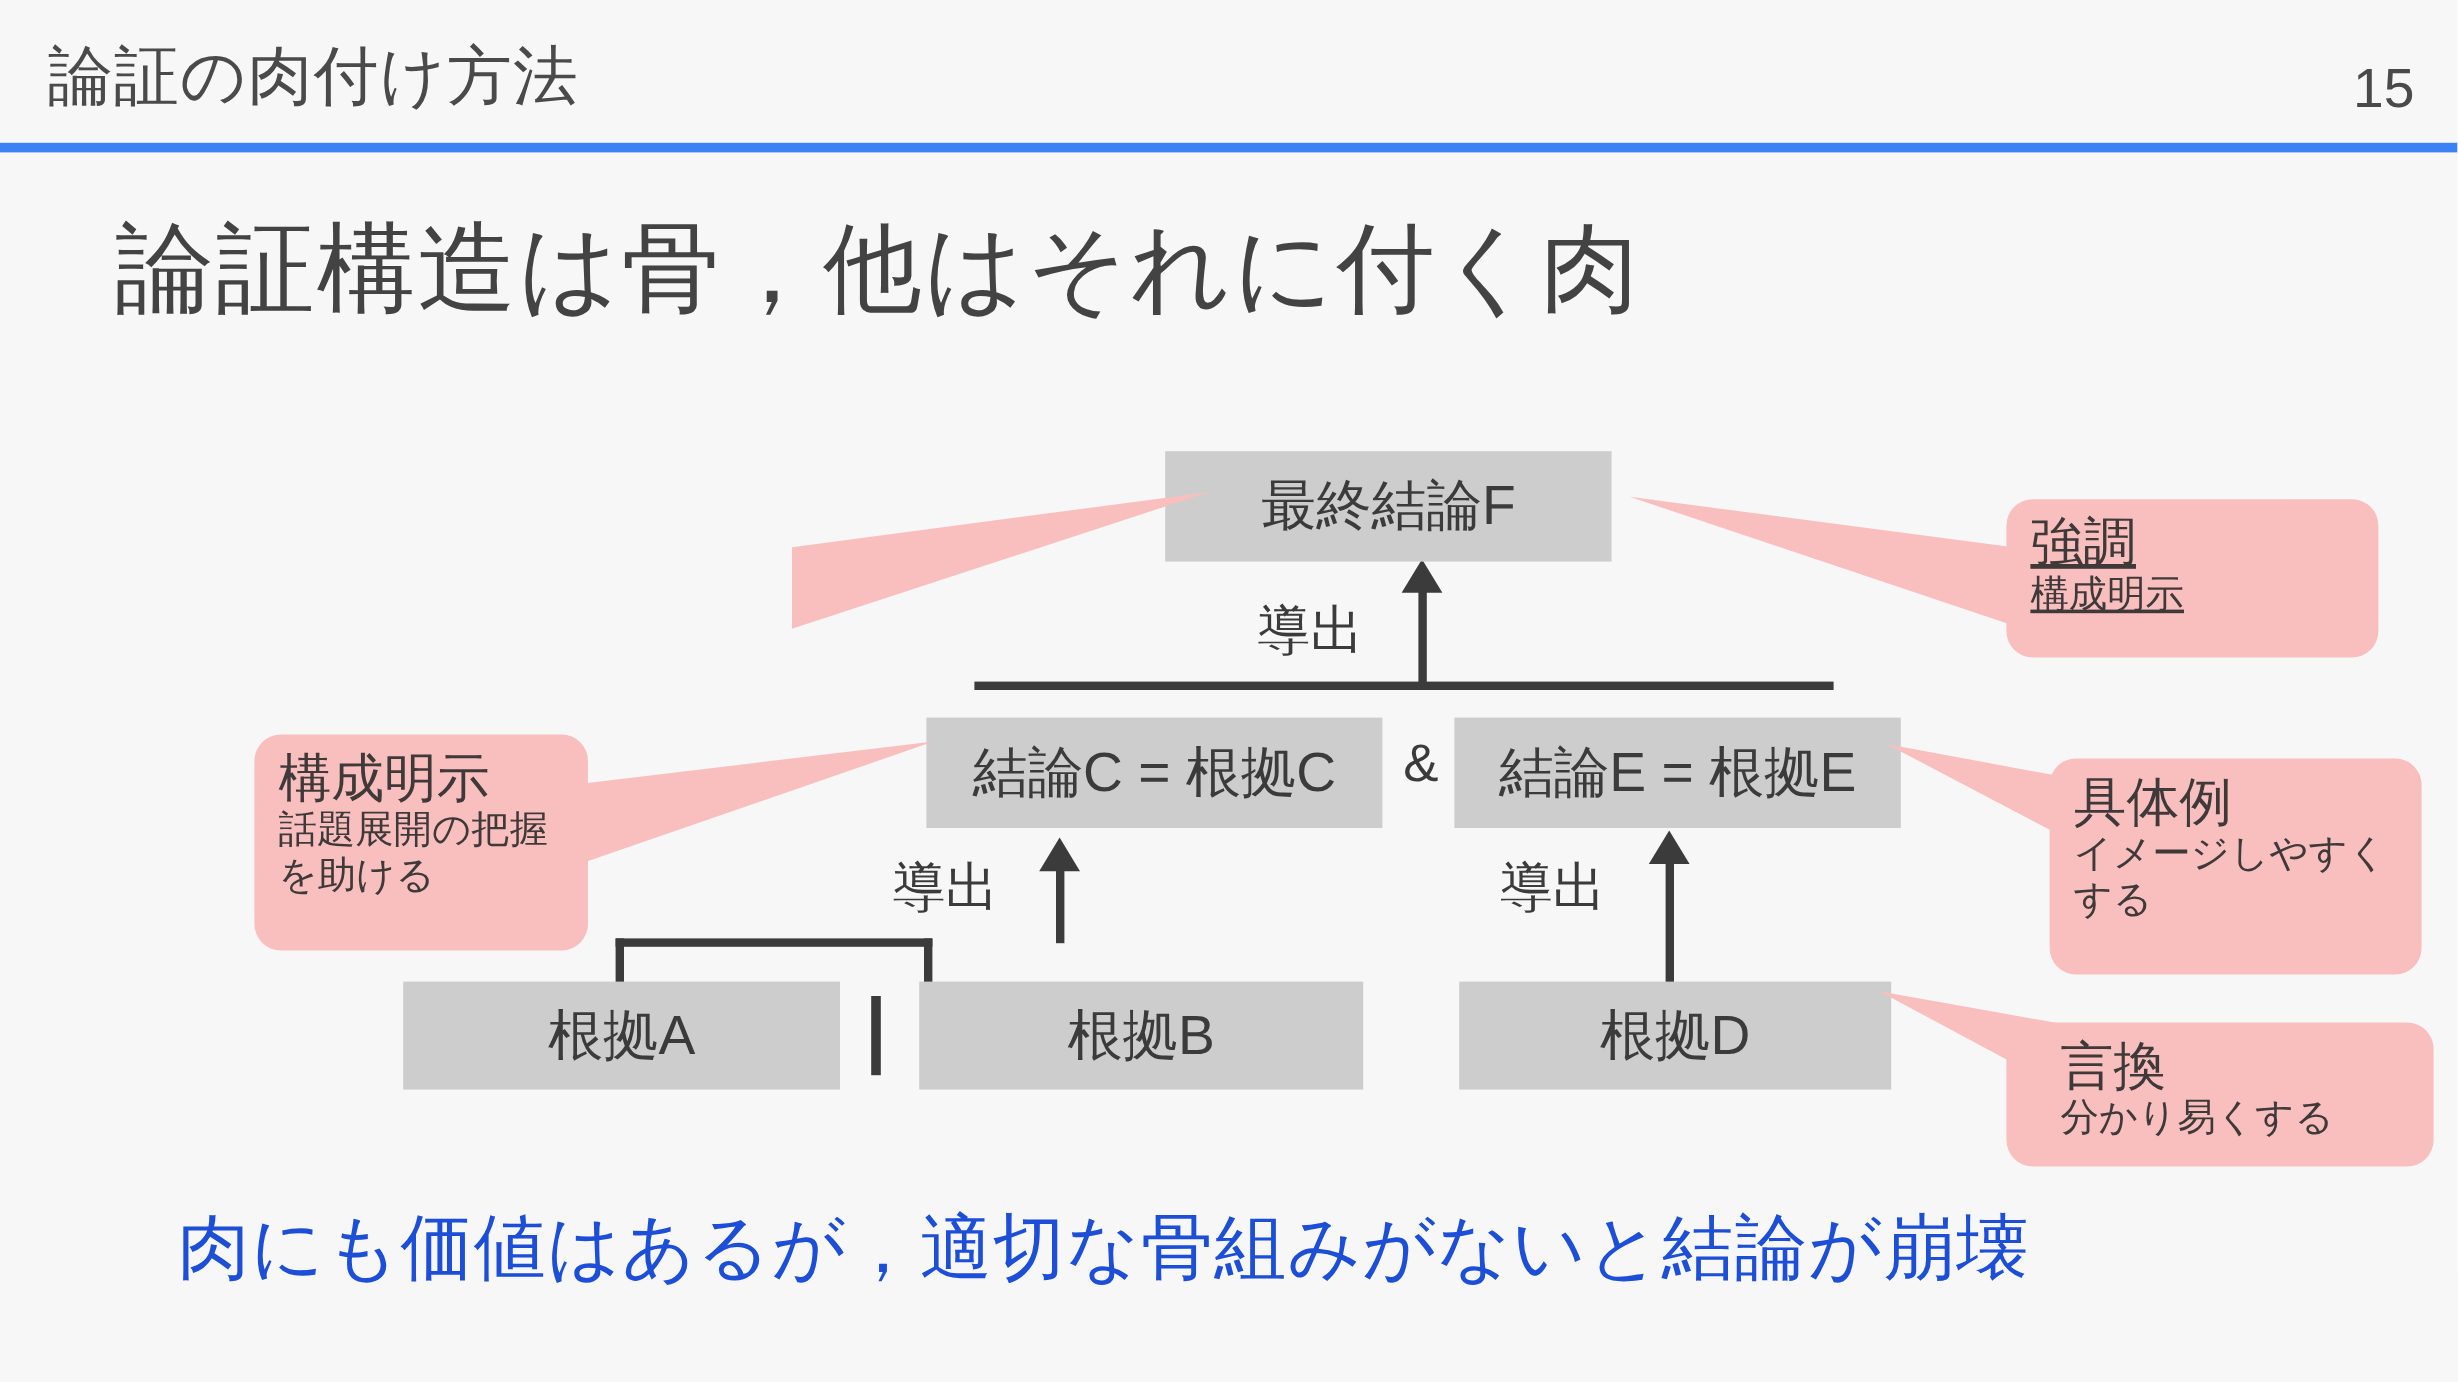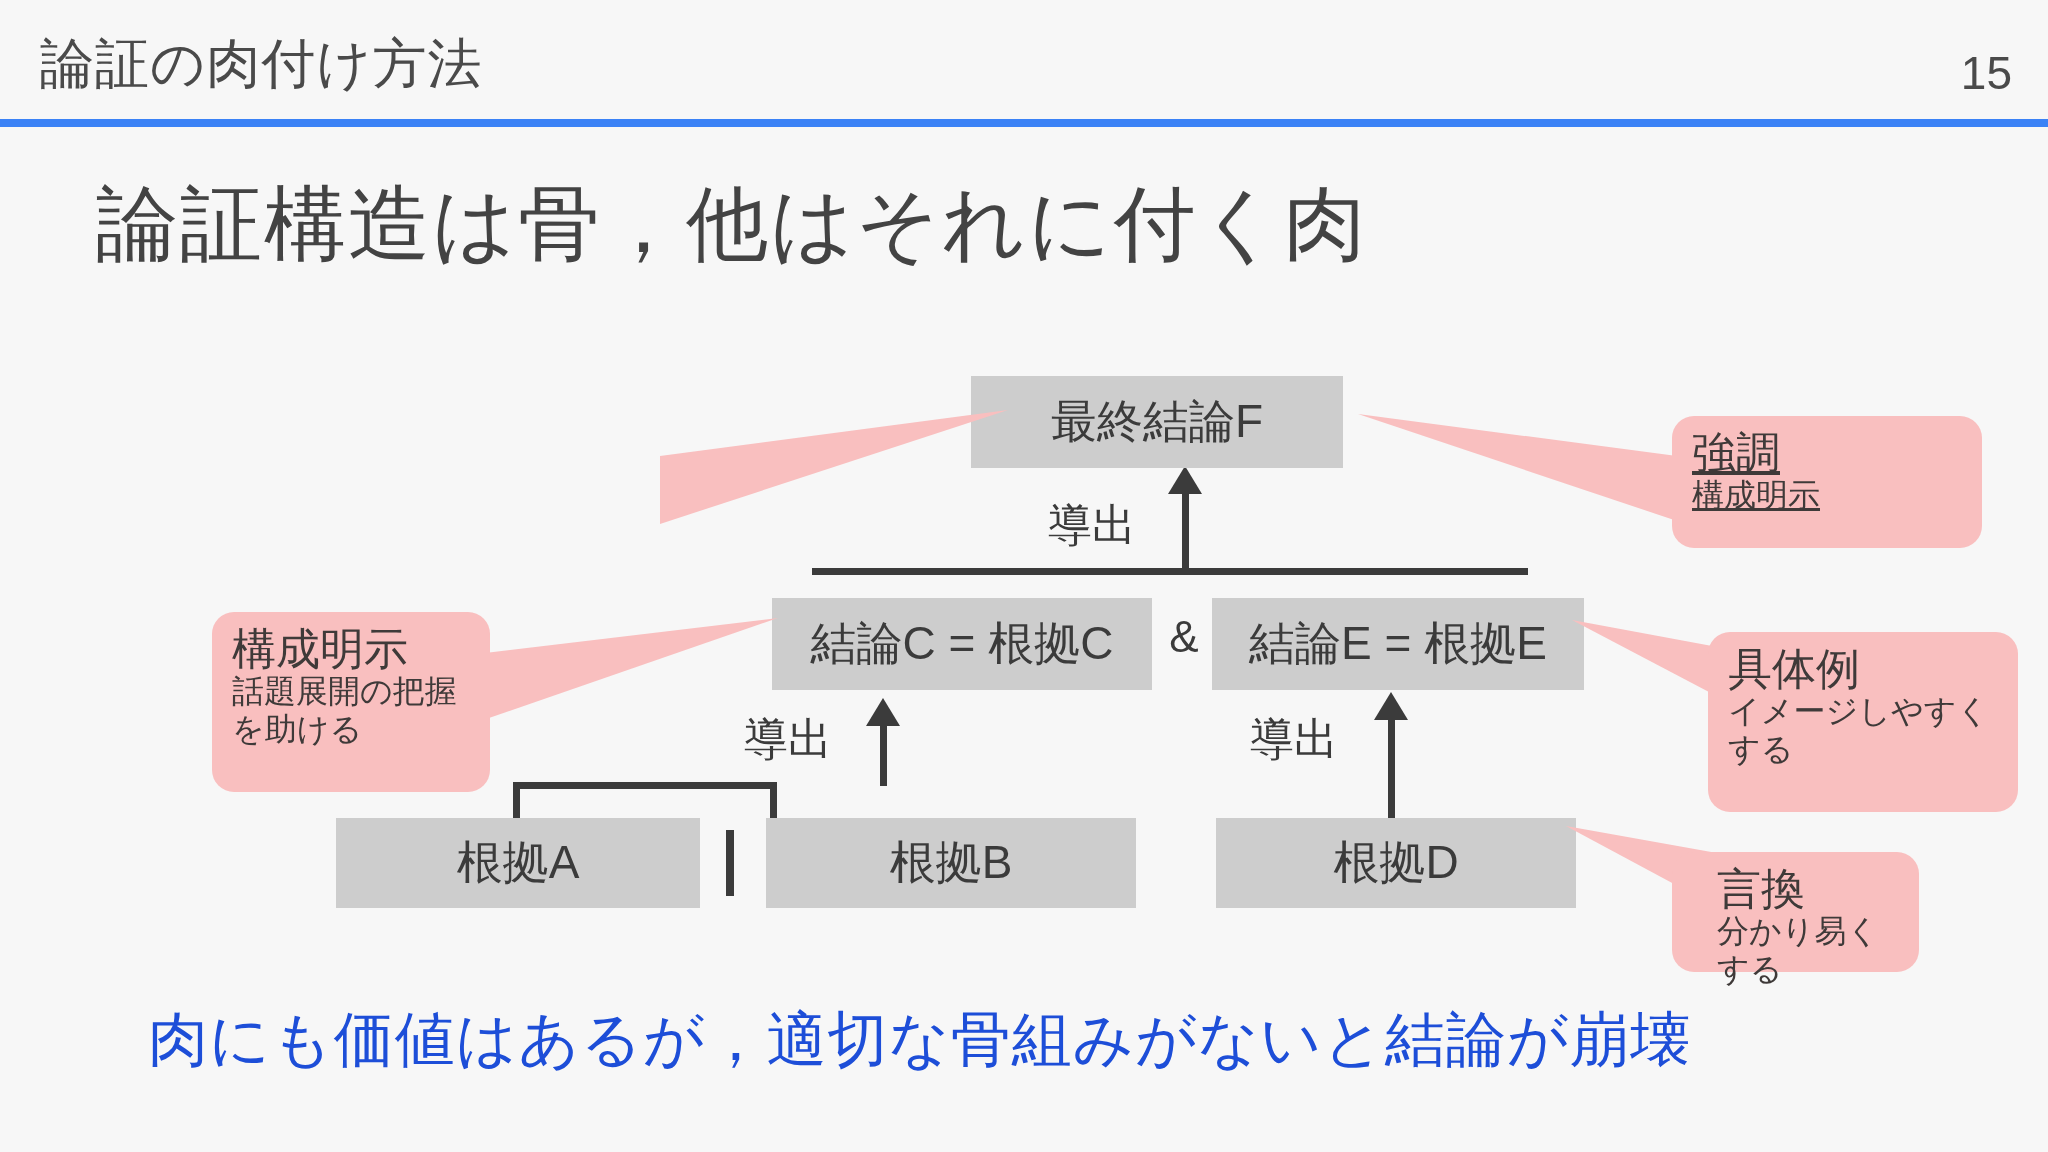--- a/index.html
+++ b/index.html
@@ -161,21 +161,21 @@
   .tail {
     position: absolute;
     z-index: 2;
   }
   .tail svg { display: block; }
 
   #callout-kaisetsu  { left: 468px;  top: 406px; width: 218px; height: 122px; }
   #callout-kyocho    { left: 1672px; top: 416px; width: 310px; height: 132px; text-decoration: underline; }
   #callout-kousei    { left: 212px;  top: 596px; width: 278px; height: 180px; margin-top: 16px; }
   #callout-gutai     { left: 1676px; top: 632px; width: 310px; height: 180px; margin-left: 32px; }
-  #callout-iikae     { left: 1672px; top: 852px; width: 247px; height: 120px; padding-left: 45px; }
+  #callout-iikae     { left: 1672px; top: 852px; width: 356px; height: 120px; padding-left: 45px; }
 </style>
 </head>
 <body>
 
 <div id="slide">
 
   <div id="header-bar">
     <div id="header-title">論証の肉付け方法</div>
     <div id="page-number">15</div>
   </div>

